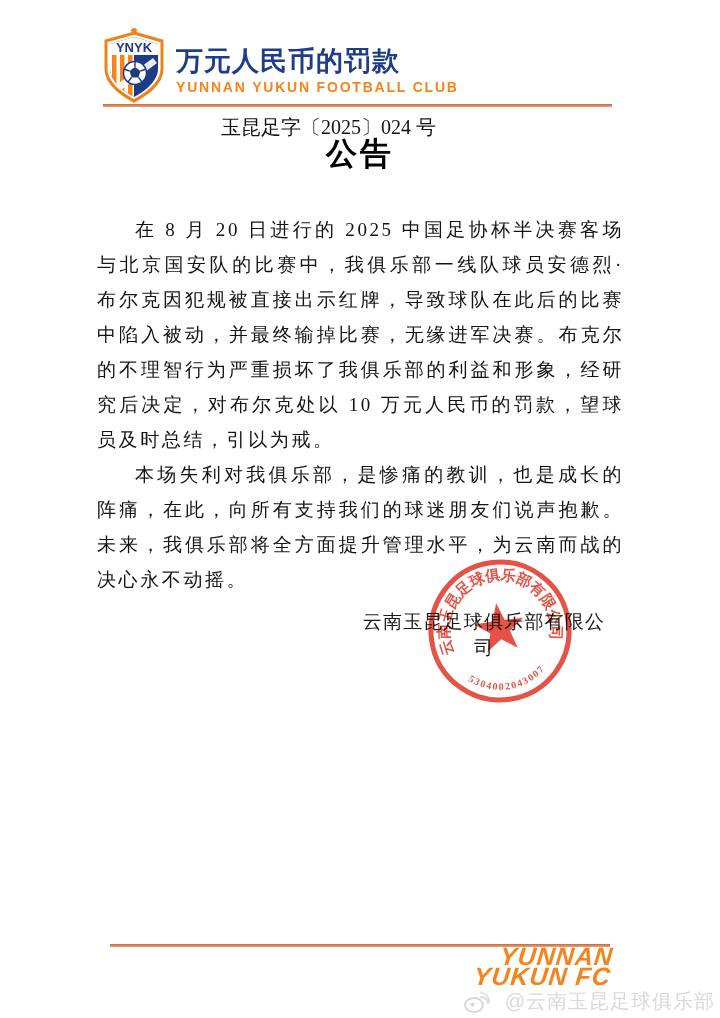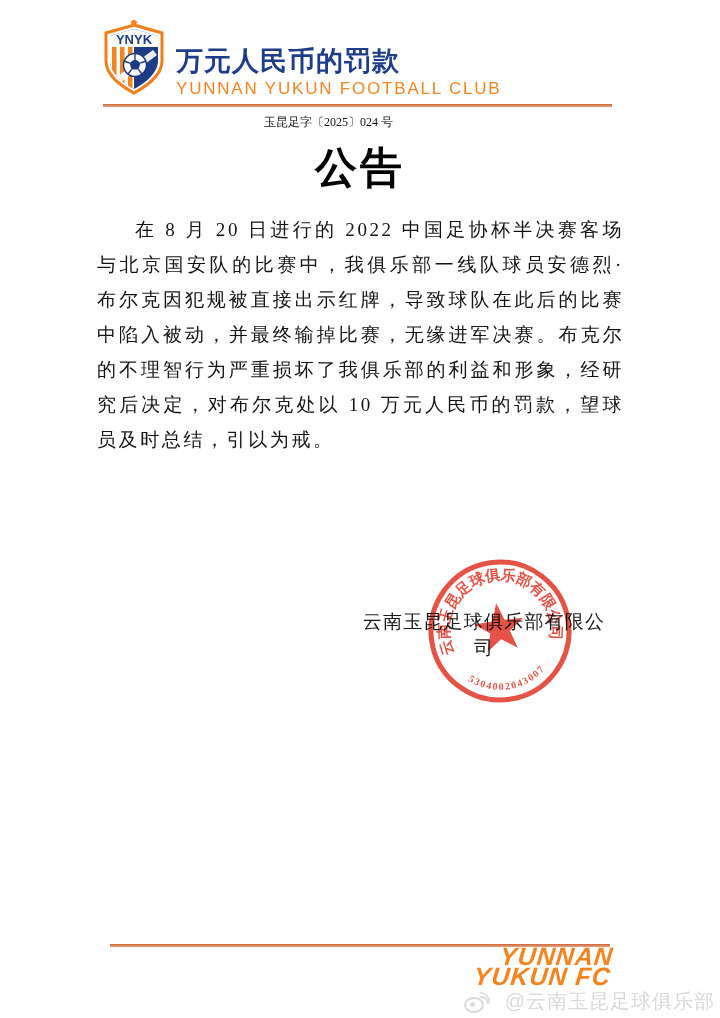--- a/index.html
+++ b/index.html
@@ -2,31 +2,31 @@
 <html><head>
 <meta charset="utf-8">
 <style>
   html,body{margin:0;padding:0;}
   body{
     width:720px;height:1018px;position:relative;background:#ffffff;
     font-family:"Liberation Serif","DejaVu Serif",serif;
     overflow:hidden;color:#1a1a1a;
   }
   
-  .logo{position:absolute;left:101px;top:20px;width:66px;height:76px;}
+  .logo{position:absolute;left:101px;top:28px;width:66px;height:76px;}
   .club-names{position:absolute;left:176px;top:47px;font-family:"Liberation Sans","DejaVu Sans",sans-serif;}
   .club-name-cn{font-size:27px;font-weight:bold;color:#1d3c8a;letter-spacing:1px;line-height:28px;}
-  .club-name-en{font-size:17px;font-weight:normal;color:#f5841e;letter-spacing:1.8px;margin-top:4px;}
+  .club-name-en{font-size:14px;font-weight:bold;color:#f5841e;letter-spacing:1.8px;margin-top:4px;}
   .header-rule{position:absolute;left:103px;top:104px;width:509px;height:3px;
     background:linear-gradient(#c96a3c,#eda078);}
   .doc-number{position:absolute;left:0;top:114px;width:657px;text-align:center;
-    font-size:12px;color:#111;}
+    font-size:20px;color:#111;}
   
-  .doc-title{position:absolute;left:0;top:140px;width:720px;text-align:center;
-    font-size:42px;font-weight:bold;letter-spacing:3px;color:#000;}
+  .doc-title{position:absolute;left:0;top:133px;width:720px;text-align:center;
+    font-size:31px;font-weight:bold;letter-spacing:3px;color:#000;}
   .doc-body{position:absolute;left:97px;top:212px;width:527px;}
   .doc-body p{margin:0;text-indent:2em;font-size:19px;line-height:35px;
     letter-spacing:2.6px;text-align:justify;color:#141414;}
   
   .sign-block{position:absolute;left:356px;top:609px;width:256px;text-align:center;}
   .sign-company{font-size:19px;letter-spacing:1.2px;}
   .sign-date{font-size:19px;letter-spacing:1.5px;margin-top:13px;}
   
   .stamp{position:absolute;left:420px;top:551px;width:160px;height:160px;
     opacity:.88;mix-blend-mode:multiply;transform:rotate(-8deg);}
@@ -83,21 +83,22 @@
   <div class="club-name-en">YUNNAN YUKUN FOOTBALL CLUB</div>
 </div>
 
 <div class="header-rule"></div>
 
 <div class="doc-number">玉昆足字〔2025〕024 号</div>
 
 <div class="doc-title">公告</div>
 
 <div class="doc-body">
-  <p>在 8 月 20 日进行的 2022 中国足协杯半决赛客场与北京国安队的比赛中，我俱乐部一线队球员安德烈·布尔克因犯规被直接出示红牌，导致球队在此后的比赛中陷入被动，并最终输掉比赛，无缘进军决赛。布克尔的不理智行为严重损坏了我俱乐部的利益和形象，经研究后决定，对布尔克处以 10 万元人民币的罚款，望球员及时总结，引以为戒。</p>
+  <p>在 8 月 20 日进行的 2025 中国足协杯半决赛客场与北京国安队的比赛中，我俱乐部一线队球员安德烈·布尔克因犯规被直接出示红牌，导致球队在此后的比赛中陷入被动，并最终输掉比赛，无缘进军决赛。布克尔的不理智行为严重损坏了我俱乐部的利益和形象，经研究后决定，对布尔克处以 10 万元人民币的罚款，望球员及时总结，引以为戒。</p>
+  <p>本场失利对我俱乐部，是惨痛的教训，也是成长的阵痛，在此，向所有支持我们的球迷朋友们说声抱歉。未来，我俱乐部将全方面提升管理水平，为云南而战的决心永不动摇。</p>
 </div>
 
 <div class="sign-block">
   <div class="sign-company">云南玉昆足球俱乐部有限公司</div>
 </div>
 
 <div class="stamp">
   <svg width="160" height="160" viewBox="0 0 160 160">
     <defs>
       <path id="arcTop" d="M 32.1 97.4 A 51 51 0 1 1 127.9 97.4" fill="none"></path>

